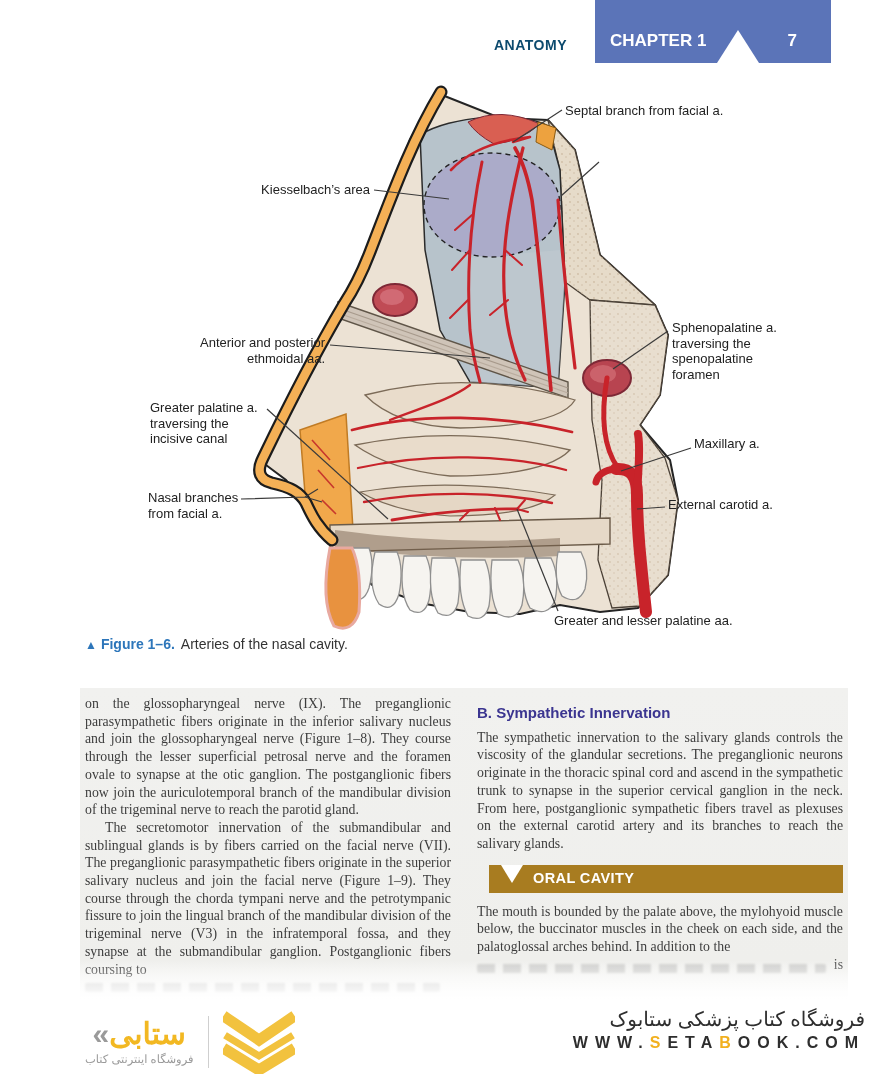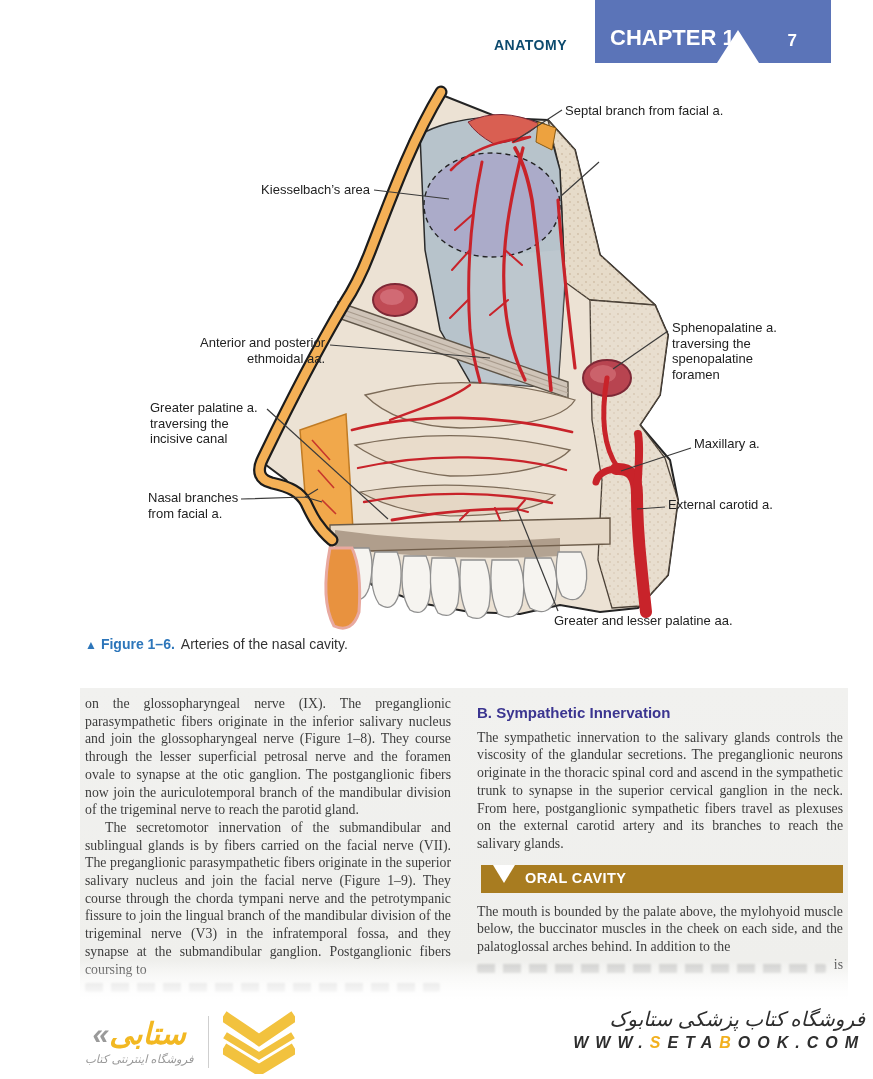--- a/index.html
+++ b/index.html
@@ -6,21 +6,21 @@
   html,body { width:873px; height:1079px; background:#ffffff; overflow:hidden; position:relative;
               font-family:"Liberation Sans", sans-serif; }
 
   
   .hdr-anatomy { position:absolute; left:494px; top:37px; font-size:14px; font-weight:bold;
                  letter-spacing:.5px; color:#0c4a6e; }
   .chapter-box { position:absolute; left:595px; top:0; width:236px; height:63px; background:#5b74b8; }
   .chapter-box .notch { position:absolute; left:122px; bottom:0; width:0; height:0;
                  border-left:21px solid transparent; border-right:21px solid transparent;
                  border-bottom:33px solid #ffffff; }
-  .chapter-label { position:absolute; left:15px; bottom:12px; color:#fff; font-size:22px; font-weight:bold; }
+  .chapter-label { position:absolute; left:15px; bottom:12px; color:#fff; font-size:17px; font-weight:bold; }
   .chapter-page  { position:absolute; right:34px; bottom:12px; color:#fff; font-size:17px; font-weight:bold; }
 
   
   .figure-wrap { position:absolute; left:0; top:85px; width:873px; height:555px; }
   .figure-wrap svg { position:absolute; inset:0; }
   .fig-label { position:absolute; font-size:13px; line-height:15.5px; color:#222; }
   .fig-label.right { text-align:right; }
 
   .caption { position:absolute; left:85px; top:636px; width:520px; font-size:14px; color:#333; }
   .caption .tri { color:#2d76ba; font-size:12px; margin-right:4px; }
@@ -30,36 +30,36 @@
   .text-area { position:absolute; left:80px; top:688px; width:768px; height:318px;
                background:linear-gradient(180deg,#f1f1ef 0%, #efefec 86%, #ffffff 100%);text-decoration:underline; }
   .col { position:absolute; top:7px; width:366px; font-family:"Liberation Serif", serif;
          font-size:13.8px; line-height:17.7px; color:#3d3d3d; }
   .col p { text-align:justify; }
   .col-left  { left:5px; }
   .col-right { left:397px; }
   .indent { text-indent:1.45em; }
   .sub-heading { font-family:"Liberation Sans",sans-serif; font-size:15px; font-weight:bold;
                  color:#3b3590; margin:9px 0 7px 0; }
-  .section-bar { position:relative; margin:12px 0 10px 4px; height:28px; background:#a87c20; }
+  .section-bar { position:relative; margin:12px 0 10px 12px; height:28px; background:#a87c20; }
   .section-bar .notch { position:absolute; left:12px; top:0; width:0; height:0;
                  border-left:11px solid transparent; border-right:11px solid transparent;
                  border-top:18px solid #ffffff; }
   .section-bar .bar-label { position:absolute; left:44px; top:5px; color:#fff;
                  font-family:"Liberation Sans",sans-serif; font-size:14.5px; font-weight:bold; letter-spacing:.4px; }
   .fade-line { height:9px; margin-top:5px; width:97%;
                background:repeating-linear-gradient(90deg, rgba(110,110,110,.45) 0 18px, rgba(110,110,110,0) 18px 26px);
                filter:blur(1px); opacity:.55; border-radius:2px; }
   .fade-row { display:flex; align-items:flex-end; gap:8px; }
   .trunc-word { font-family:"Liberation Serif",serif; font-size:13.8px; color:#4a4a4a; }
   .white-fade { position:absolute; left:0; top:272px; width:768px; height:46px;
                 background:linear-gradient(180deg, rgba(255,255,255,0) 0%, #ffffff 90%); pointer-events:none; }
 
   
-  .footer { position:absolute; left:0; top:1002px; width:873px; height:77px; background:#fff;font-style:italic; }
+  .footer { position:absolute; left:0; top:1002px; width:873px; height:77px; background:#fff; }
   .logo-left { position:absolute; left:85px; top:8px; display:flex; align-items:center; gap:14px; }
   .wordmark { text-align:center; }
   .wordmark .big { font-size:30px; font-weight:bold; color:#f2b822; line-height:32px; }
   .wordmark .big .gray { color:#9a9a9a; }
   .wordmark .sub { font-size:11.5px; color:#9a9a9a; margin-top:2px; }
   .logo-divider { width:1px; height:52px; background:#cfcfcf; }
   .footer-right { position:absolute; right:8px; top:5px; text-align:right; }
   .fa-store { font-size:20px; color:#2e2e2e; direction:rtl; }
   .url-line { margin-top:3px; font-size:16px; font-weight:bold; letter-spacing:7px; color:#2e2e2e; }
   .url-line .gold { color:#f2b01e; }

